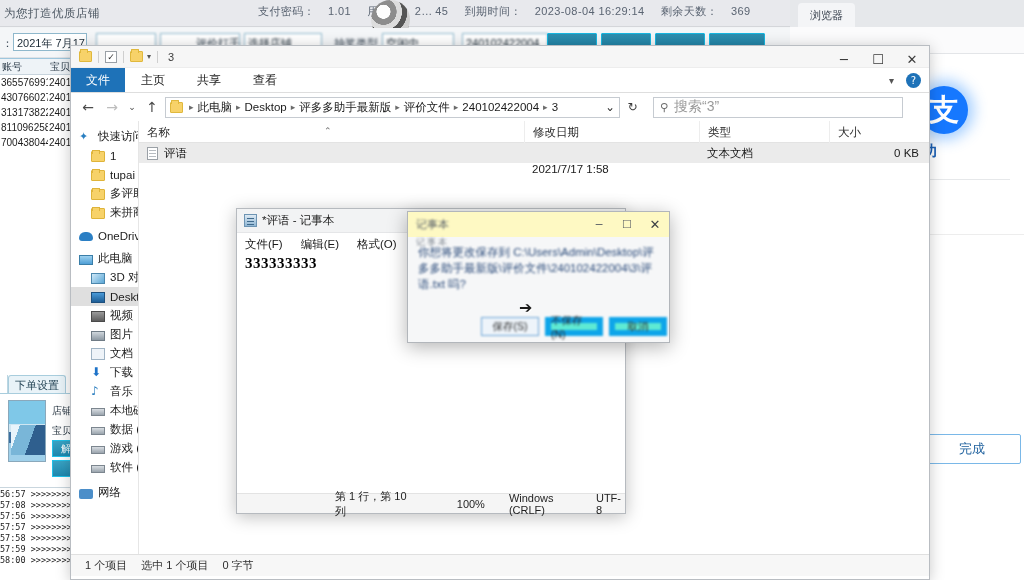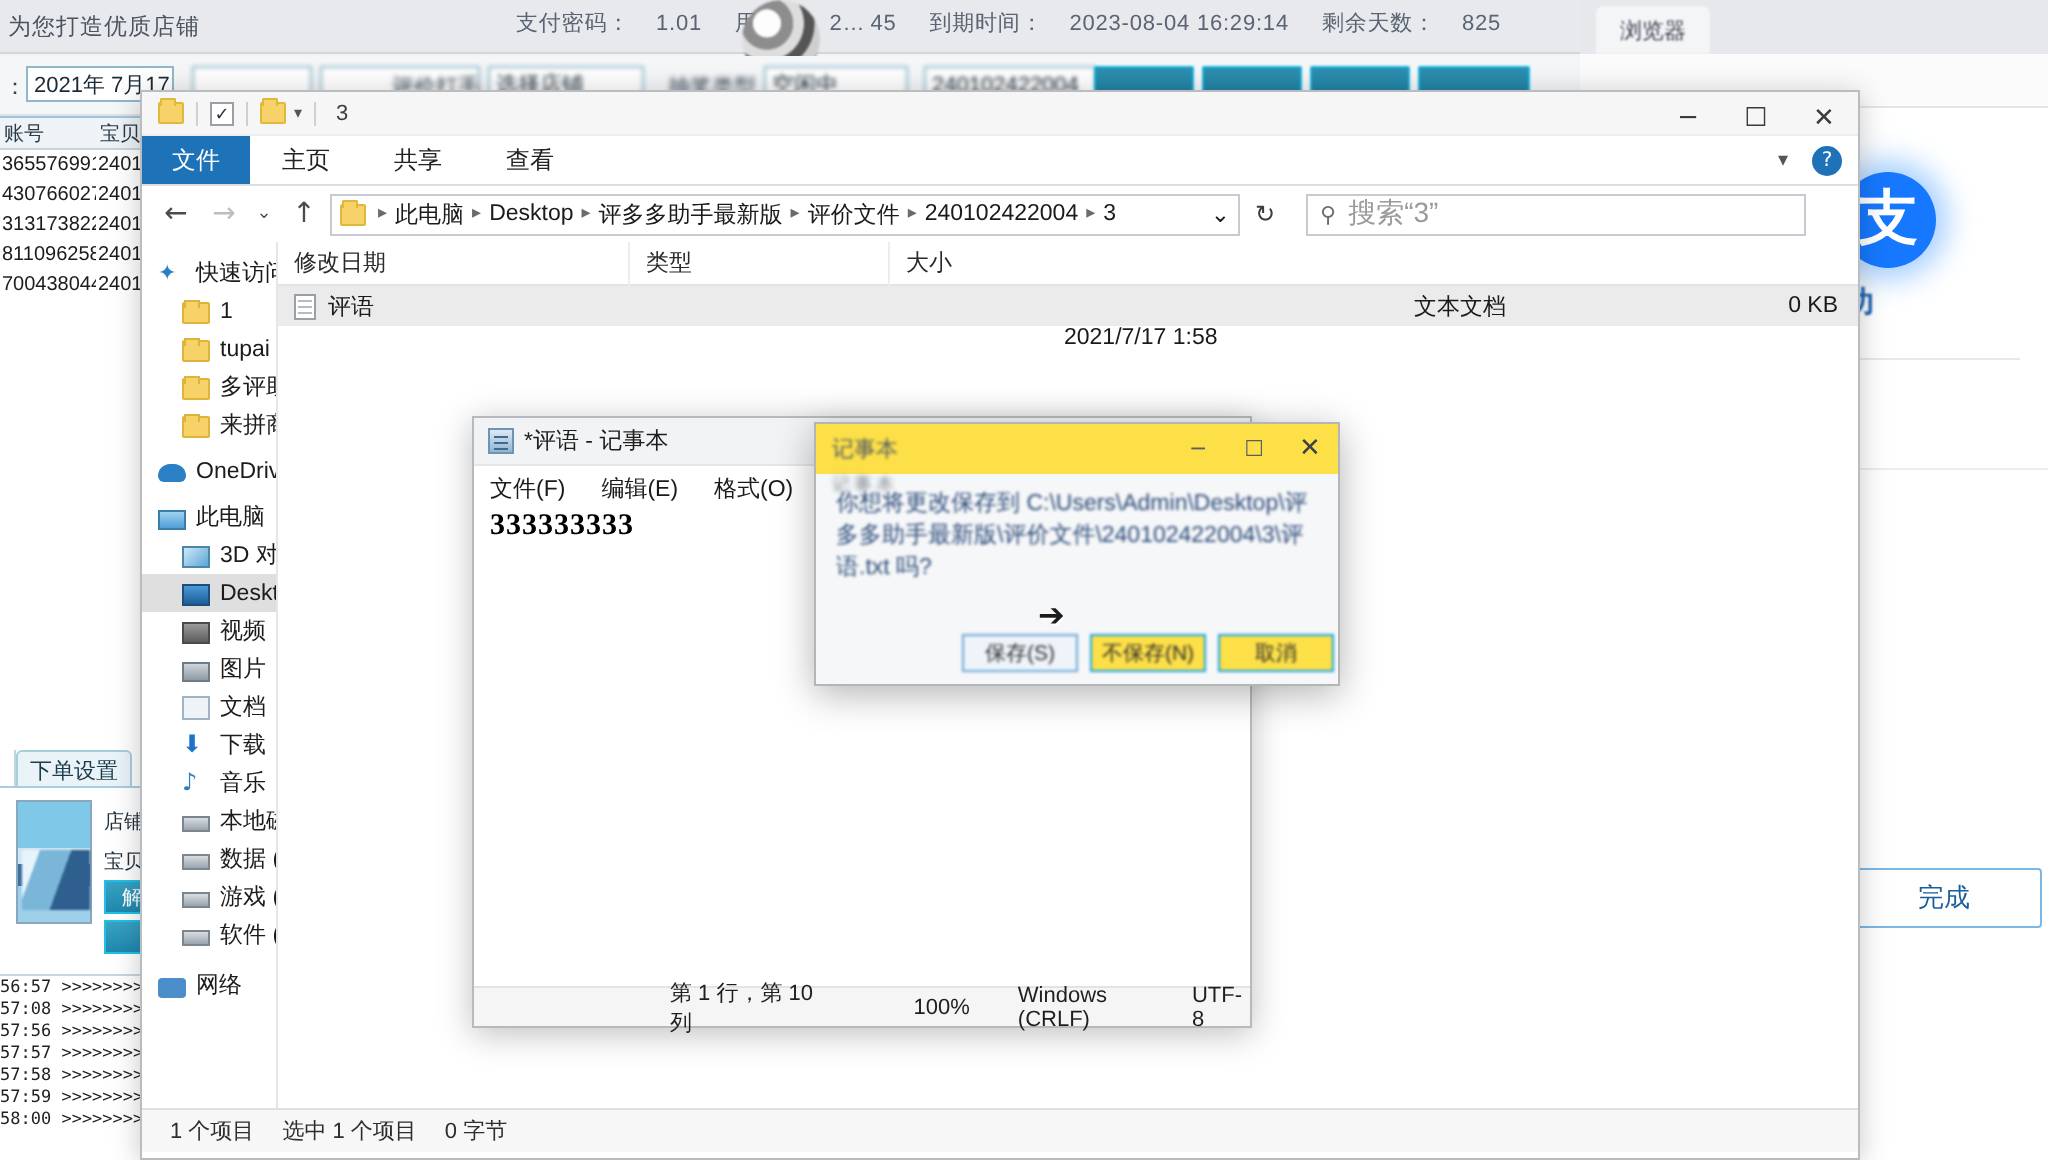--- a/index.html
+++ b/index.html
@@ -358,21 +358,21 @@
   .nps-3 { margin-left:24px; } .nps-4 { margin-left:9px; }
 
   
   .dialog {
     position:absolute; left:407px; top:211px; width:263px; height:132px;
     background:#f6f7f8; border:1px solid #b2b6bb;
     box-shadow:0 4px 18px rgba(0,0,0,0.3);
   }
   .dlg-title {
     height:25px; display:flex; align-items:center; position:relative;
-    background:#fde047;
+    background:#fef9c3;
   }
   .dlg-title-text {
     font-size:11px; color:#555d66; padding-left:8px; filter:blur(0.9px);
   }
   .dlg-btns { position:absolute; right:0; top:0; height:25px; display:flex; }
   .dlg-wbtn {
     width:28px; height:25px; display:flex; align-items:center; justify-content:center;
     font-size:11px; color:#5a5f66; font-family:"DejaVu Sans", sans-serif;
   }
   .dlg-wbtn.close { font-size:13px; color:#3e4247; }
@@ -384,21 +384,21 @@
     position:absolute; left:10px; top:32px; width:246px;
     font-size:11.5px; color:#2a4a7a; line-height:16px;
     filter:blur(0.9px); word-break:break-all;
   }
   .dlg-actions {
     position:absolute; left:4px; bottom:6px; width:263px;
     display:flex; justify-content:flex-end; gap:6px; padding-right:8px;
   }
   .dlg-btn {
     width:58px; height:19px; font-size:10.5px; color:#2b2b2b;
-    background:#fde047; border:1px solid #0ea5e9;
+    background:#5eead4; border:6px solid #0ea5e9;
     display:flex; align-items:center; justify-content:center;
     filter:blur(0.9px);
   }
   .dlg-btn.primary { border:1px solid #6ba5d6; background:#eef4fa; }
   .cursor-arrow {
     position:absolute; left:519px; top:300px; width:12px; height:18px;
     font-size:16px; color:#1c1c1c; line-height:1;
     font-family:"DejaVu Sans", sans-serif;
     text-shadow:1px 1px 0 #fff;
   }
@@ -409,21 +409,21 @@
 <div id="root">
 
   <div class="app-bg">
 
     <div class="app-titlebar">
       <div class="app-title-left">为您打造优质店铺</div>
       <div class="app-title-meta">
         <span>支付密码：</span><span>1.01</span>
         <span>用户：</span><span>2… 45</span>
         <span>到期时间：</span><span>2023-08-04 16:29:14</span>
-        <span>剩余天数：</span><span>825</span>
+        <span>剩余天数：</span><span>369</span>
       </div>
       <div class="avatar-blob"></div>
       <div class="winbtns">
         <div class="winbtn">─</div>
         <div class="winbtn">☐</div>
         <div class="winbtn">✕</div>
       </div>
     </div>
 
     <div class="app-toolbar">
@@ -650,20 +650,24 @@
             <span>软件 (G:)</span>
           </div>
         <div class="side-item" style="margin-top:6px;">
             <span class="si-ico ico-net"></span>
             <span>网络</span>
           </div>
       </div>
 
       <div class="ex-list">
         <div class="col-head">
+          <div class="ch-name">
+            <span>名称</span>
+            <span class="ch-sortmark">⌃</span>
+          </div>
           <div class="ch-date">修改日期</div>
           <div class="ch-type">类型</div>
           <div class="ch-size">大小</div>
         </div>
         <div class="file-row">
           <div class="fr-name">
             <span class="txt-ico"></span>
             <span>评语</span>
           </div>
           <div class="fr-date">2021/7/17 1:58</div>

